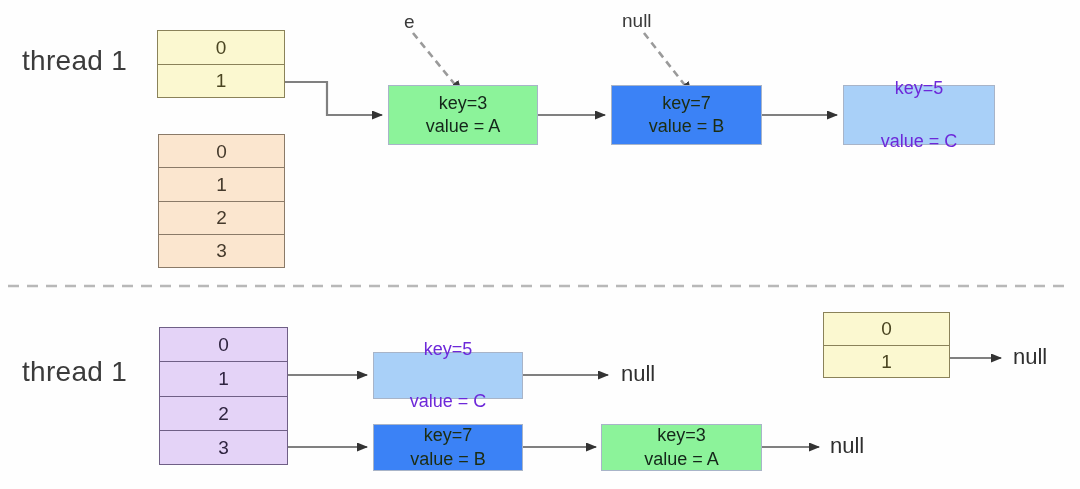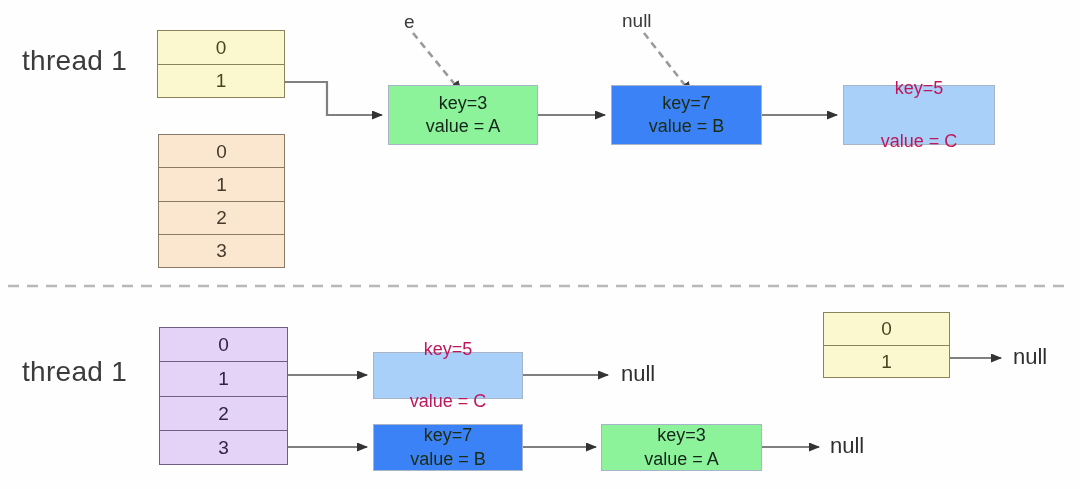--- a/index.html
+++ b/index.html
@@ -98,21 +98,21 @@
     justify-content: center;
     border: 1.6px solid #a8b4c8;
     font-size: 18px;
     color: #14261a;
     line-height: 1.28;
     text-align: center;
   }
   .node .node-line { white-space: nowrap; }
   .node-green  { background: #8cf39a; }
   .node-lgreen { background: #3b82f6; color: #1d2c10; }
-  .node-blue   { background: #a9d0f8; color: #be185d; gap: 29px; }
+  .node-blue   { background: #a9d0f8; color: #6d28d9; gap: 29px; }
 
   
   .null-text {
     position: absolute;
     font-size: 22px;
     color: #2f2f2f;
     white-space: nowrap;
     line-height: 1;
   }
 

